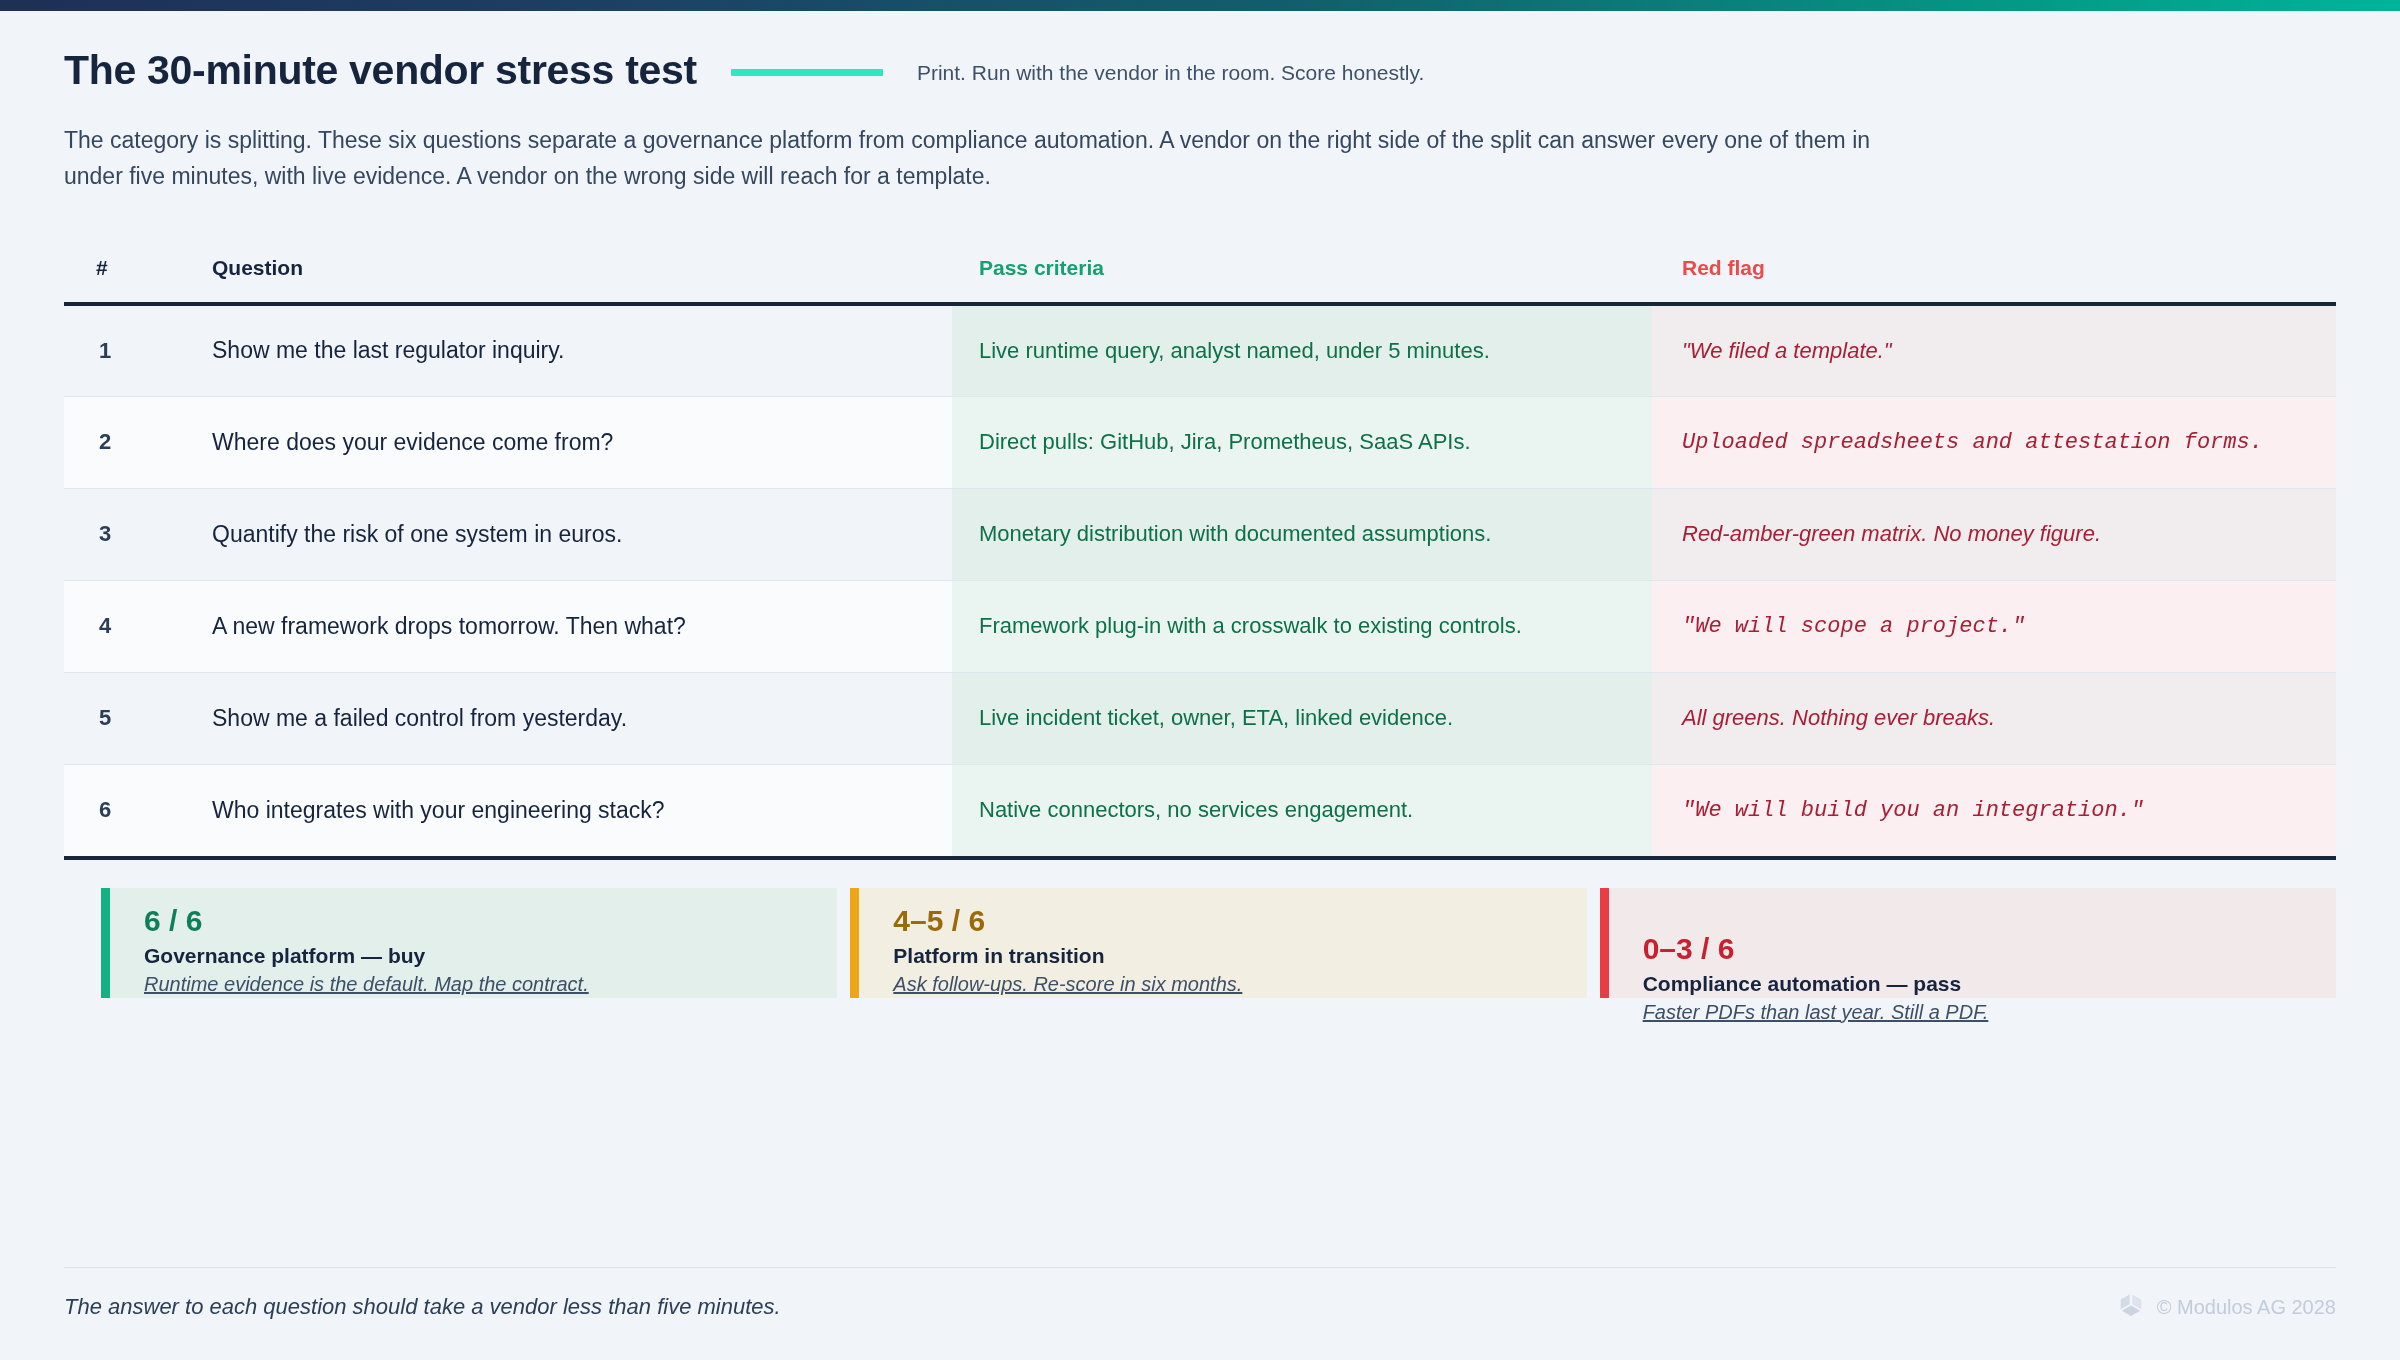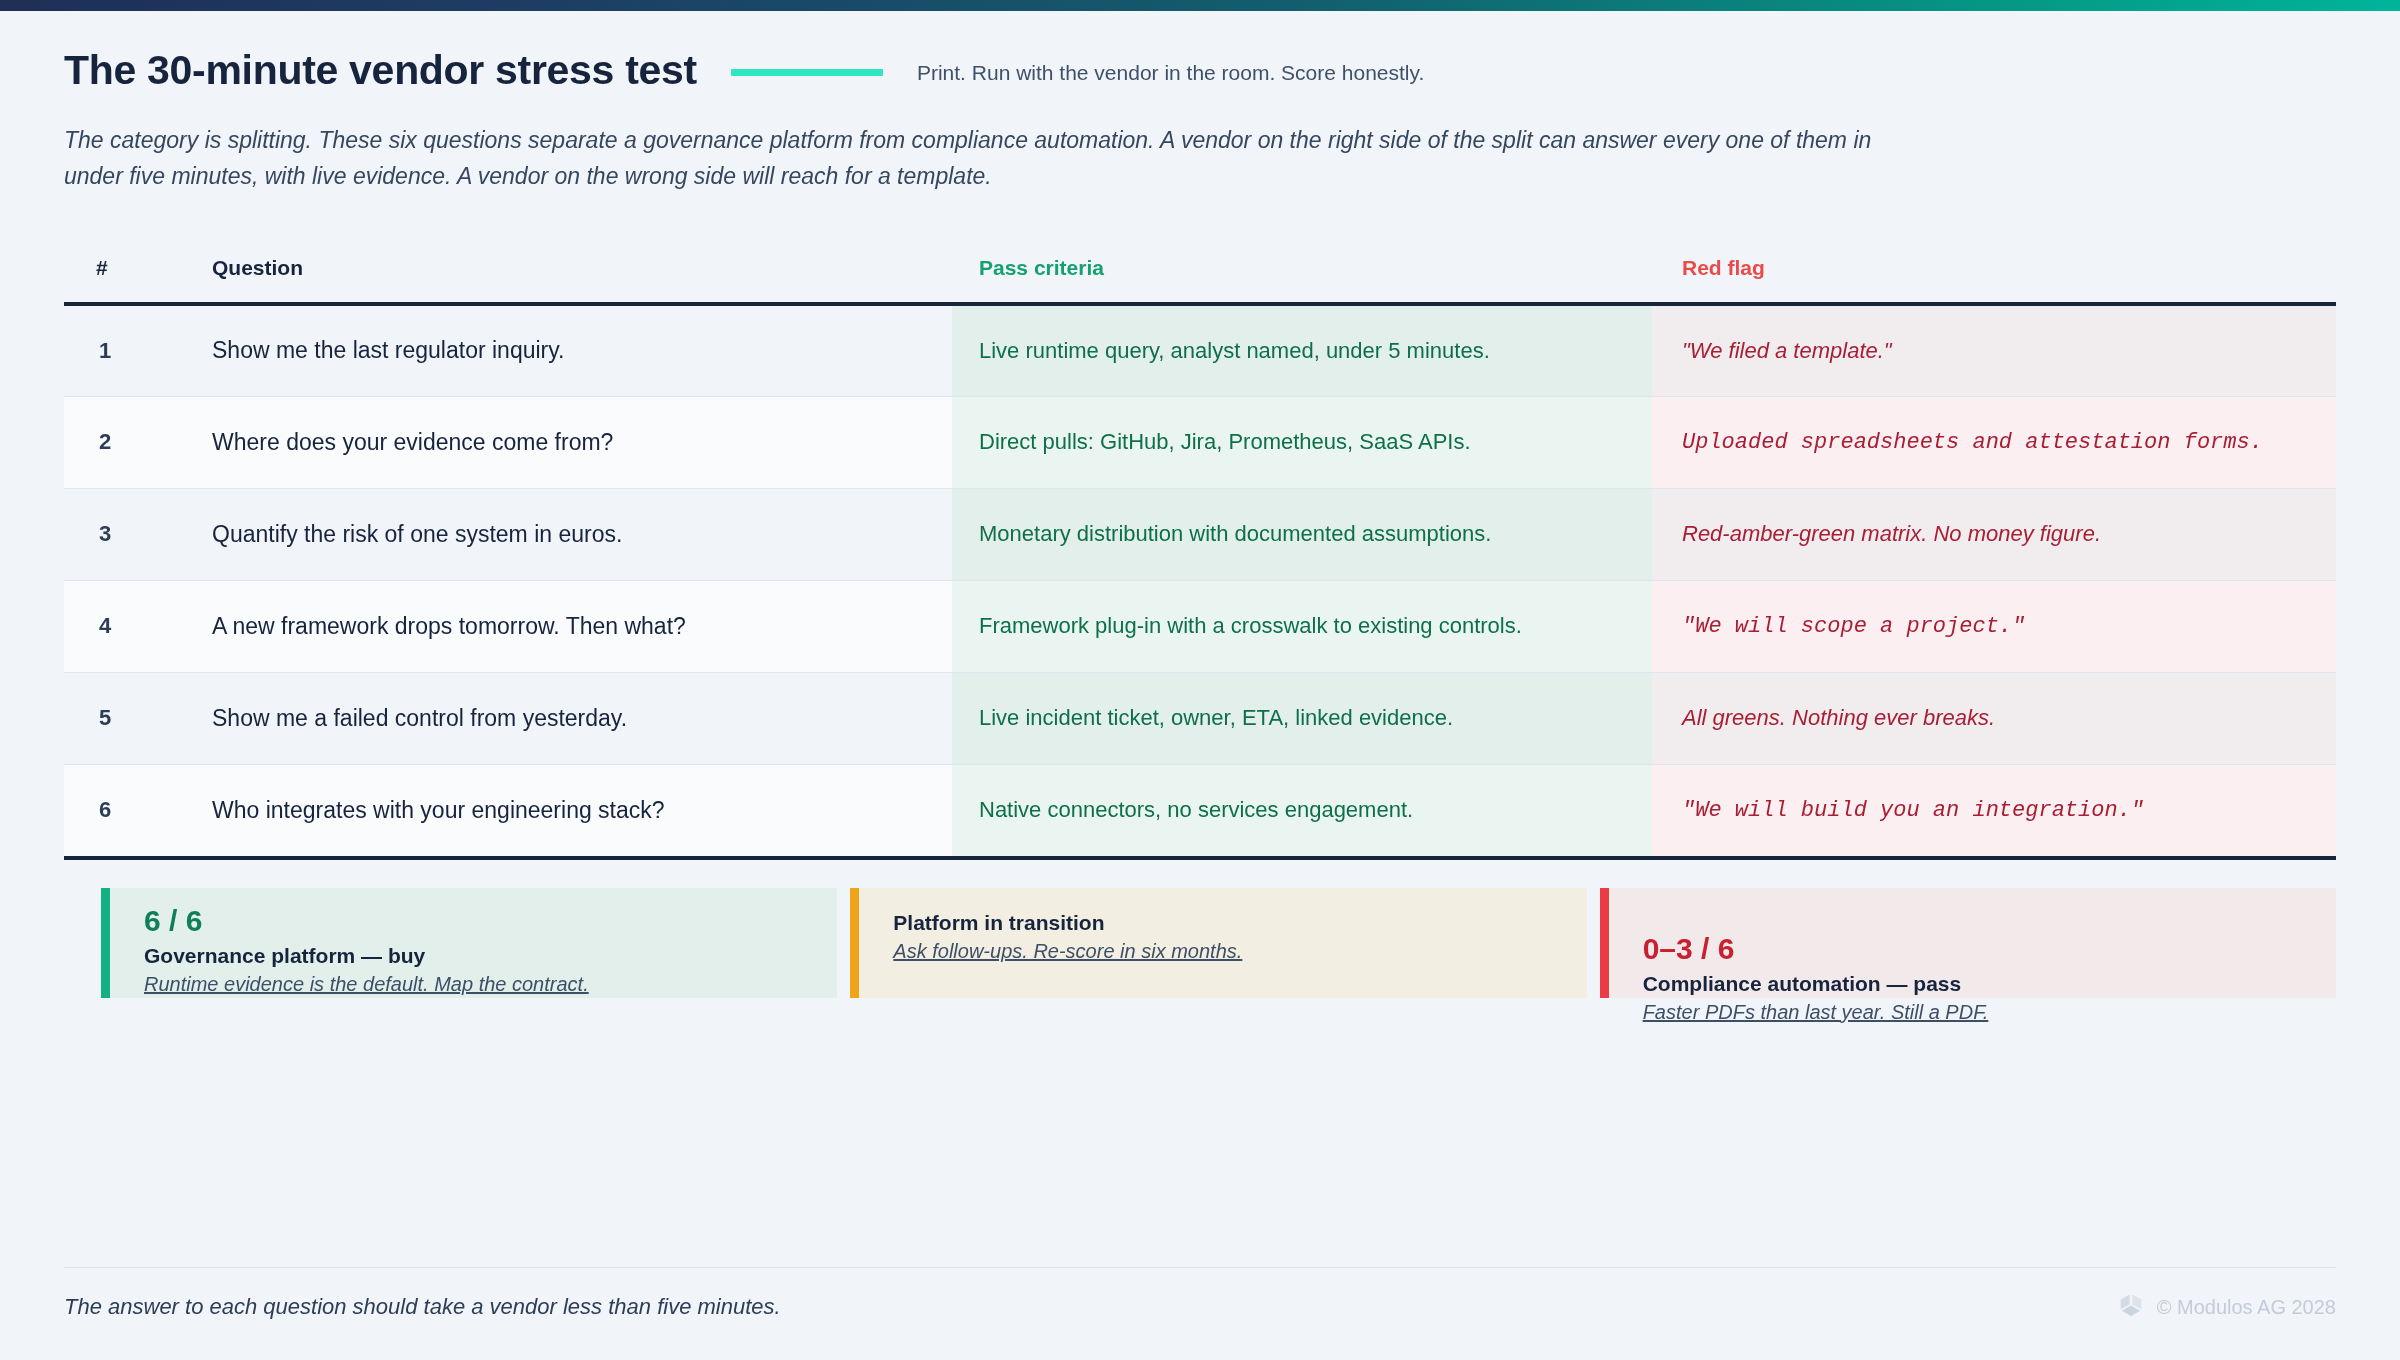--- a/index.html
+++ b/index.html
@@ -34,21 +34,20 @@
     margin-left: 34px; margin-top: 4px; border-radius: 1px;
   }
   #title-kicker {
     margin-left: 34px; margin-top: 5px;
     font-size: 21px; color: #3f5168;
   }
   #lede {
     margin-top: 29px;
     font-size: 23px; line-height: 1.58; color: #35475f;
     max-width: 1840px;
-    font-style: italic;
   }
 
   
   #table-wrap { position: absolute; left: 64px; top: 256px; width: 2272px; }
   table { border-collapse: collapse; width: 2272px; table-layout: fixed; }
   col.c-num  { width: 138px; }
   col.c-q    { width: 750px; }
   col.c-pass { width: 700px; }
   col.c-flag { width: 684px; }
 
@@ -205,20 +204,21 @@
     <div id="table-bottom-rule"></div>
   </div>
 
   <div id="cards">
     <div class="card good">
       <div class="card-score">6 / 6</div>
       <div class="card-label">Governance platform — buy</div>
       <div class="card-note">Runtime evidence is the default. Map the contract.</div>
     </div>
     <div class="card warn">
+      <div class="card-score">4–5 / 6</div>
       <div class="card-label">Platform in transition</div>
       <div class="card-note">Ask follow-ups. Re-score in six months.</div>
     </div>
     <div class="card bad">
       <div class="card-score">0–3 / 6</div>
       <div class="card-label">Compliance automation — pass</div>
       <div class="card-note">Faster PDFs than last year. Still a PDF.</div>
     </div>
   </div>
 

